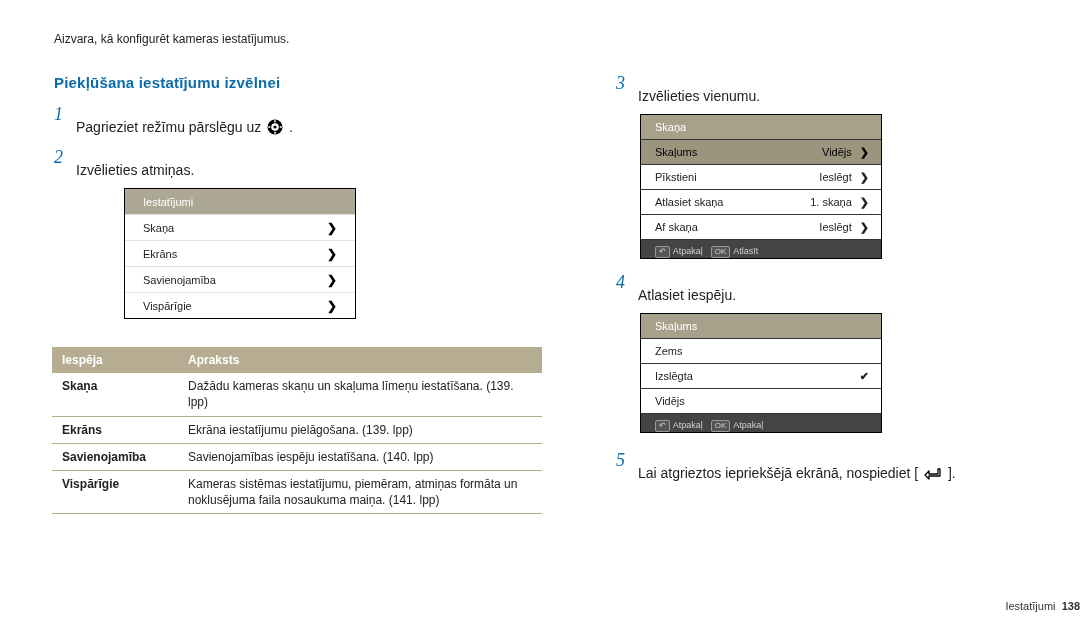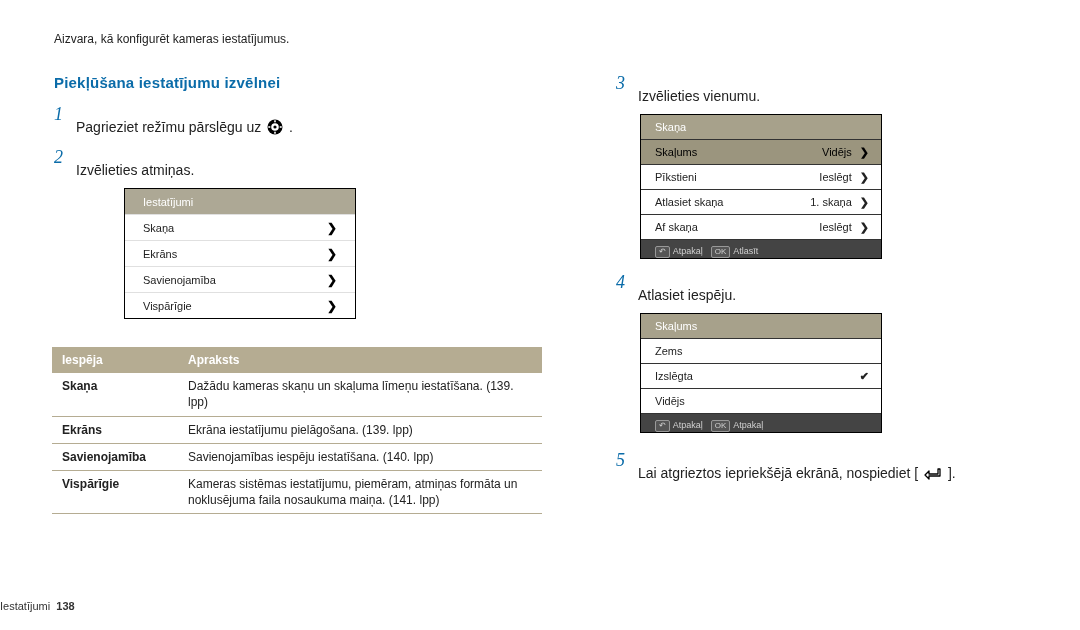--- a/index.html
+++ b/index.html
@@ -204,21 +204,21 @@
   .check{
     font-size:11px;
     font-weight:700;
   }
 
   .footer{
     position:absolute;
     bottom:18px;
     left:0;
     width:1080px;
-    text-align:left;
+    text-align:right;
     font-size:11px;
     color:#333;
   }
   .footer b{font-weight:600;}
 </style>
 </head>
 <body>
 
 <div class="page">
   <p class="intro">Aizvara, kā konfigurēt kameras iestatījumus.</p>

